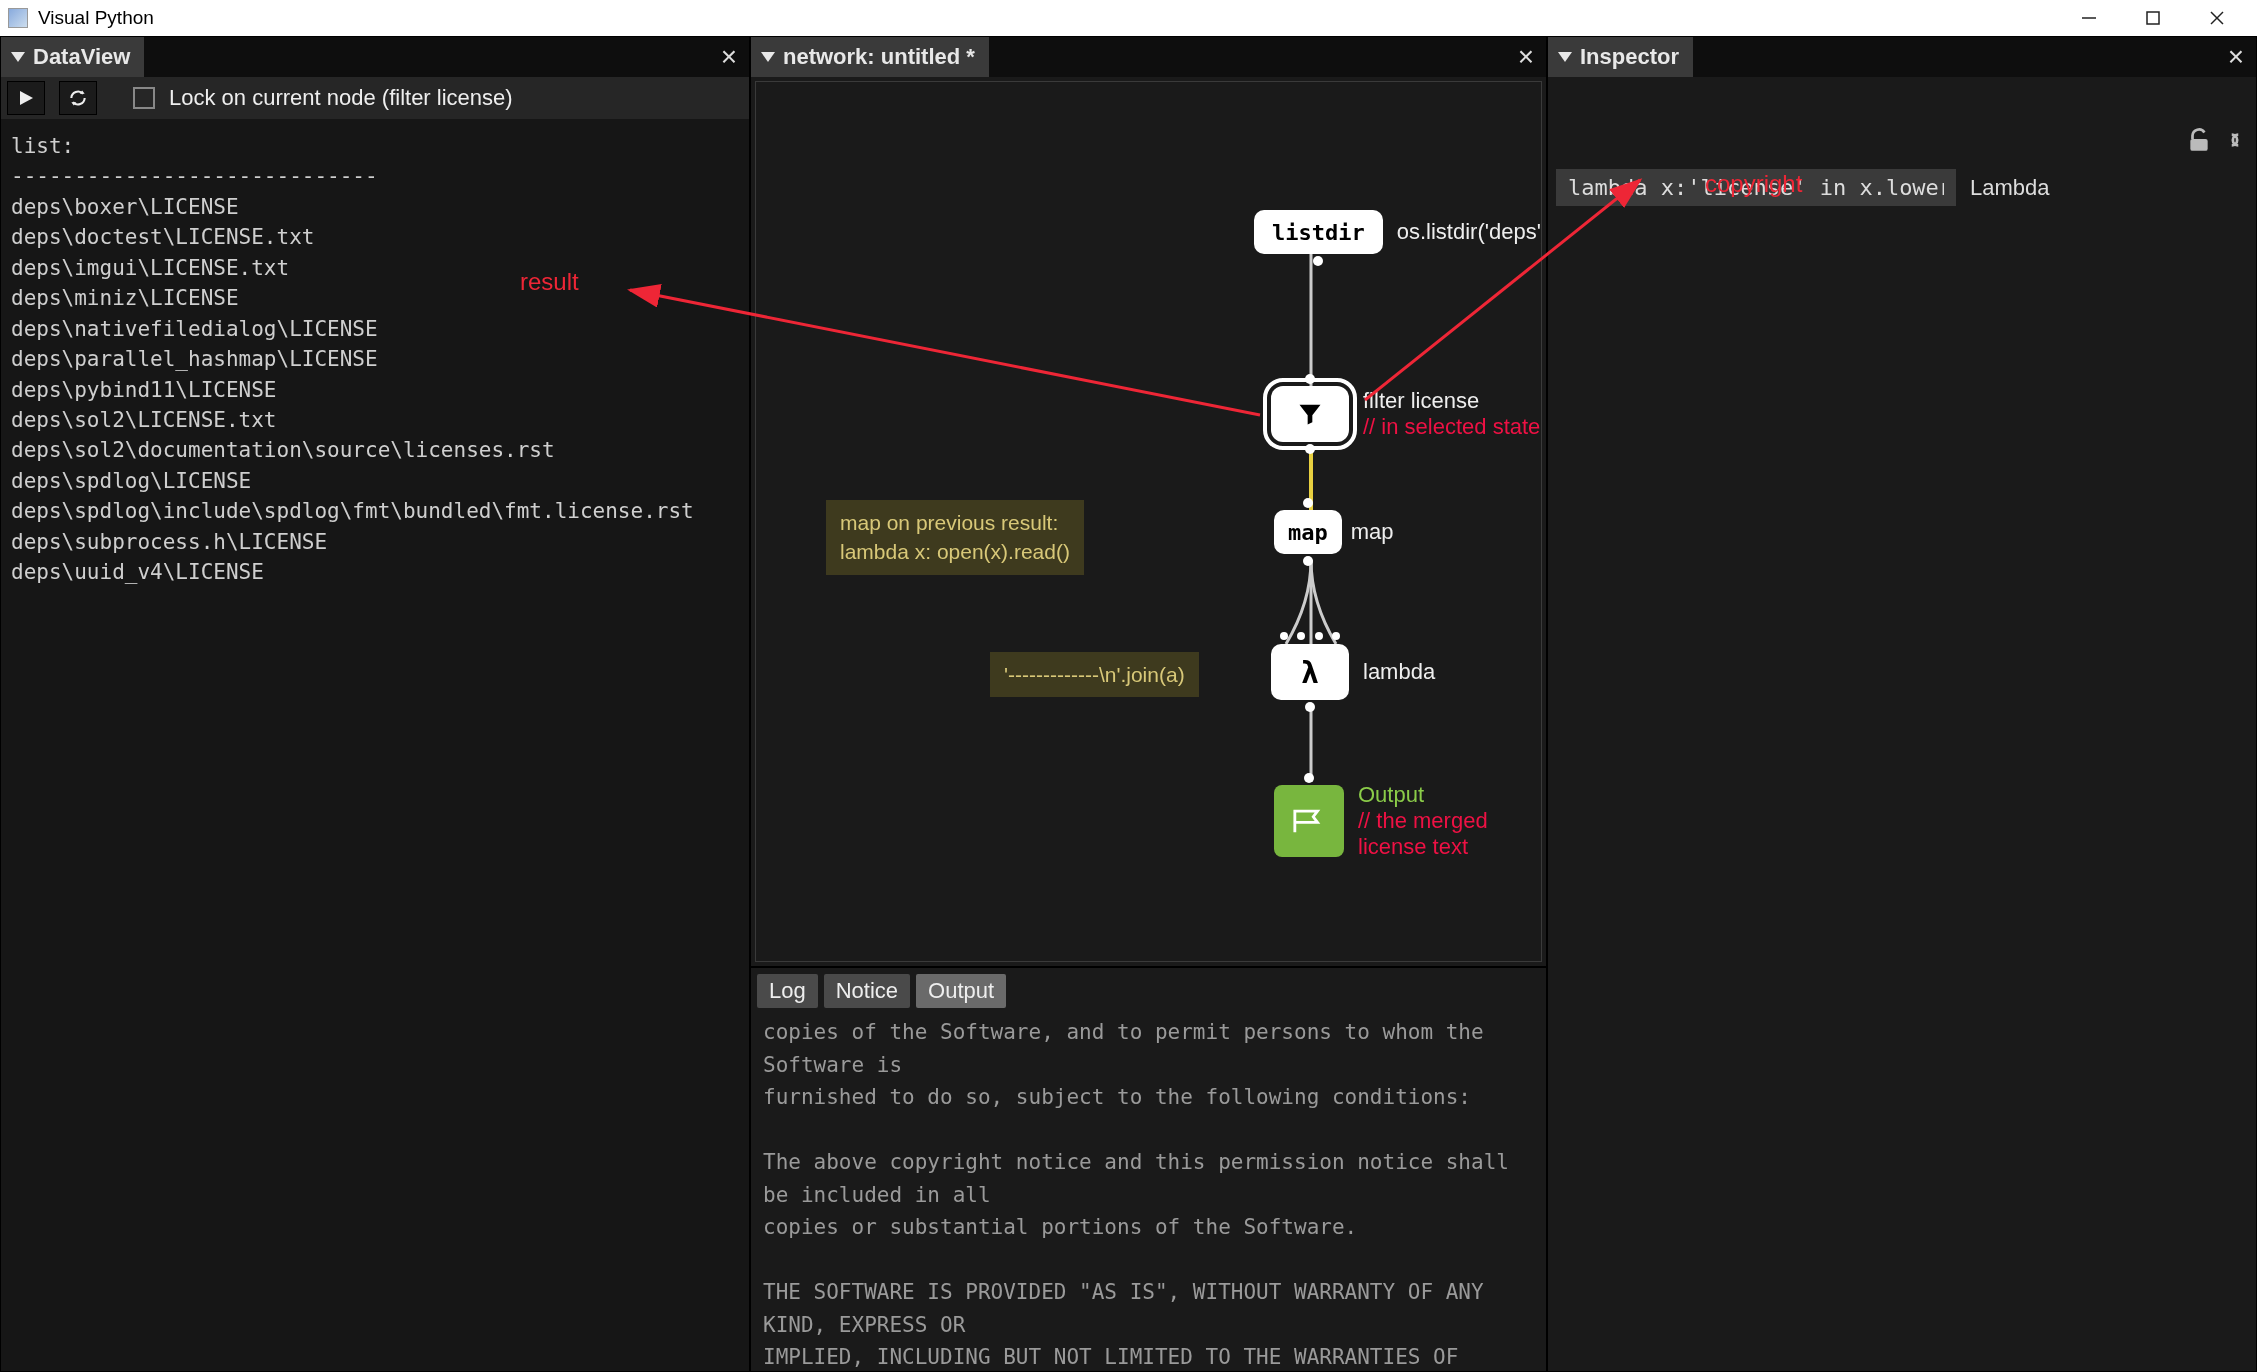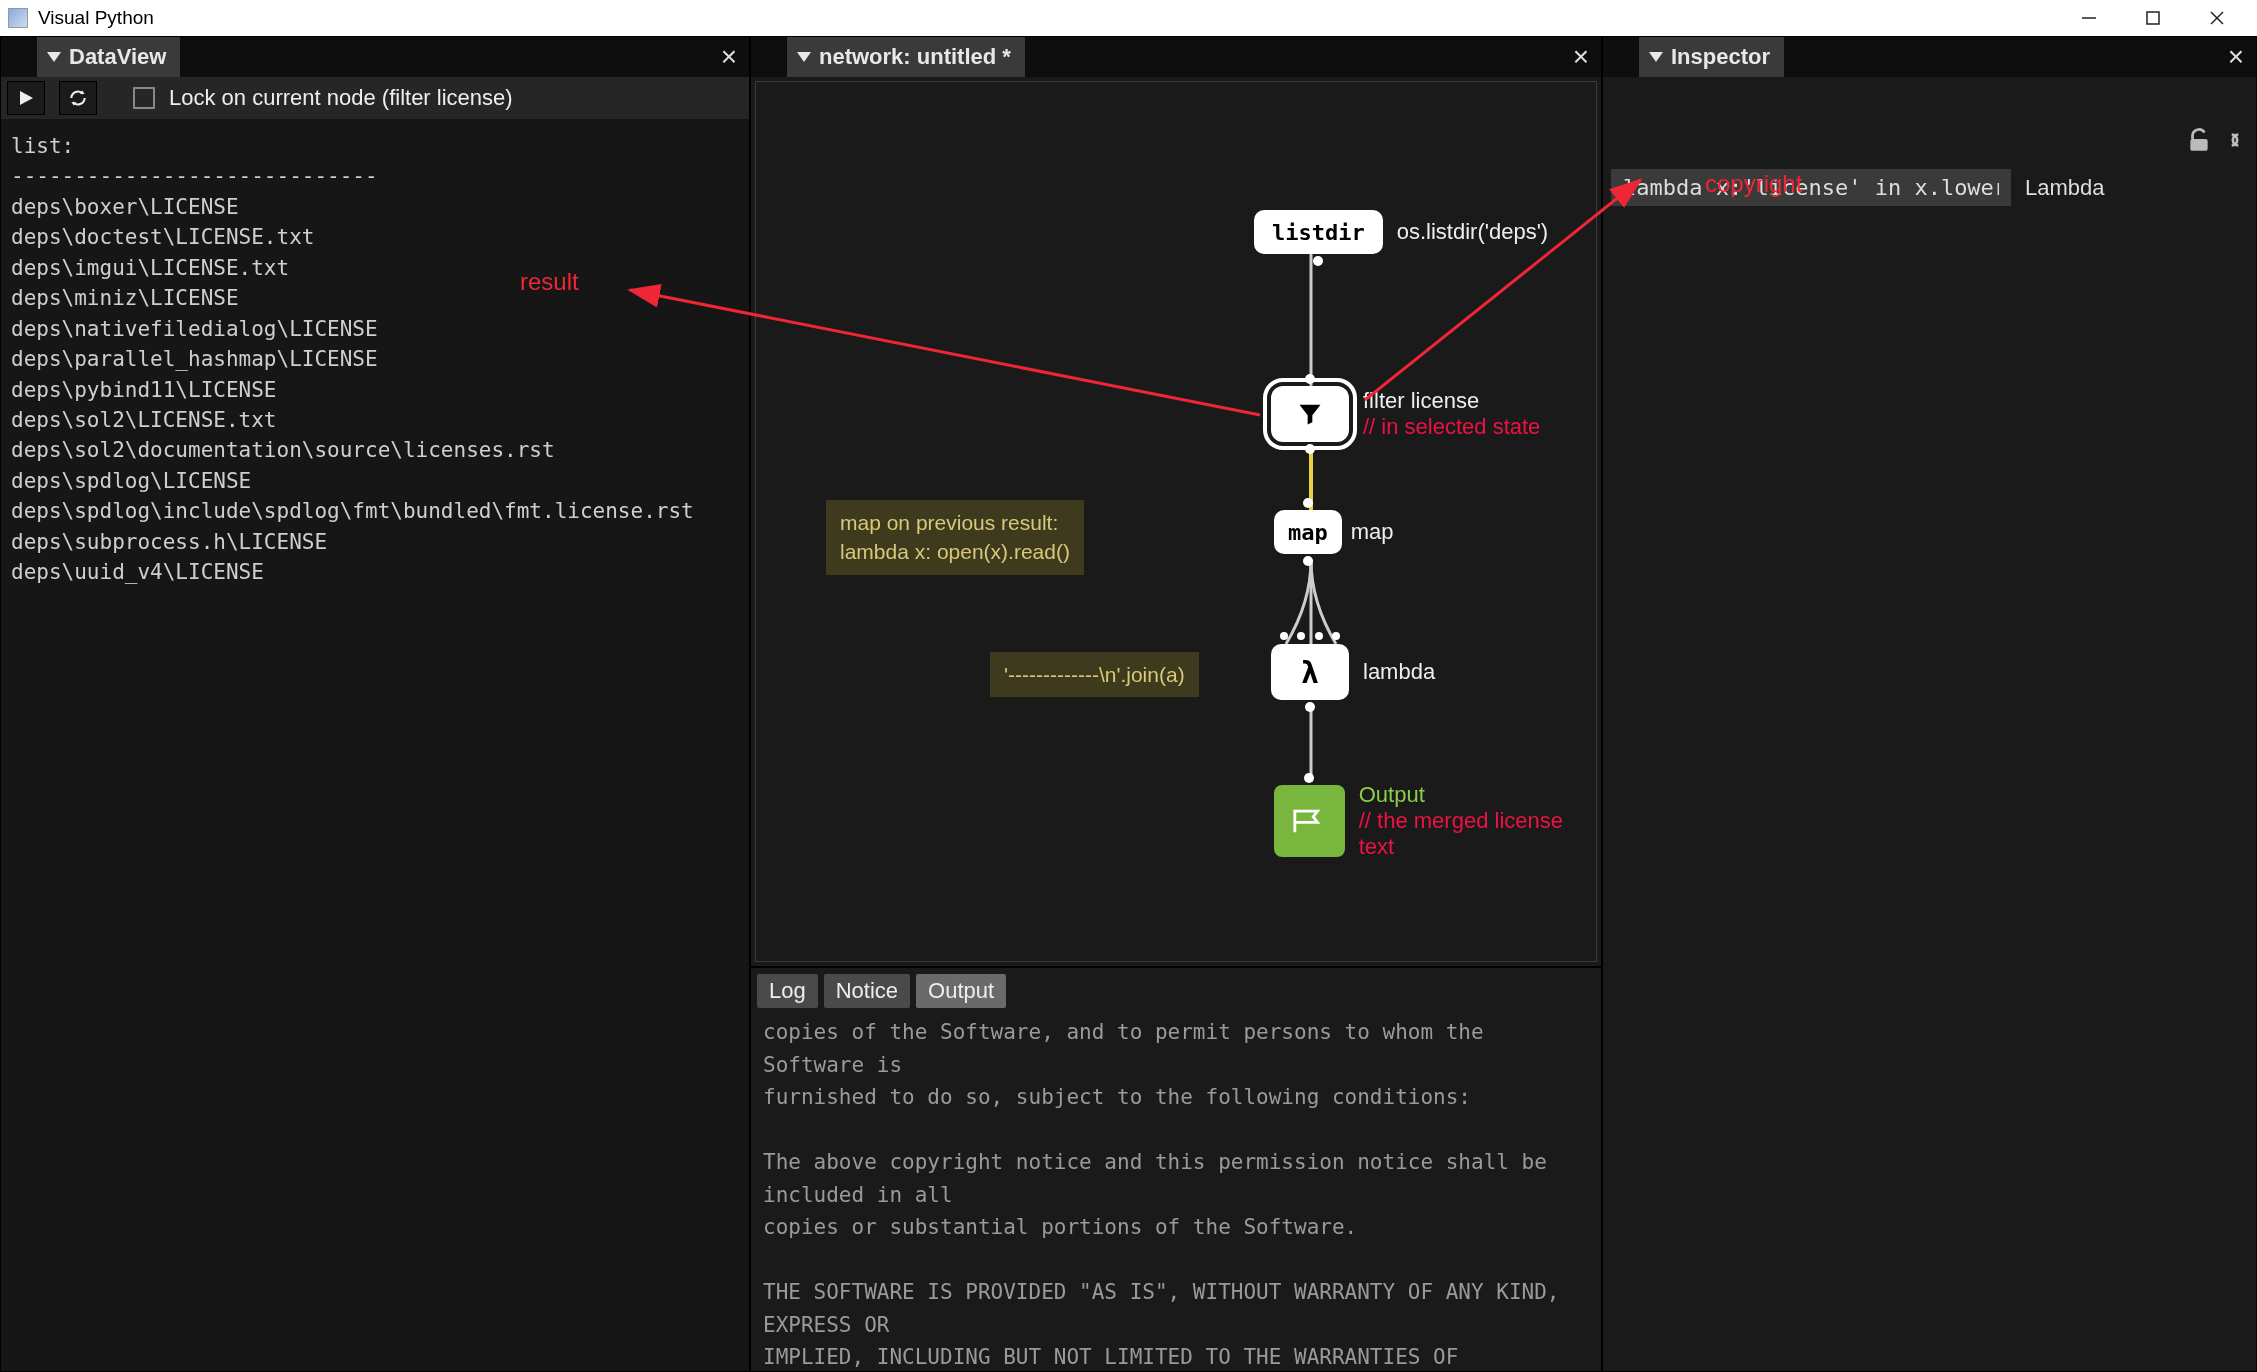--- a/index.html
+++ b/index.html
@@ -33,35 +33,34 @@
   font-size: 18px; color: #222;
 }
 .winbtn svg { stroke: #222; }
 .app-body {
   display: flex;
   height: calc(100% - 36px);
   background: #000;
 }
 .left-col { width: 750px; display: flex; flex-direction: column; }
 .mid-col { flex: 1; display: flex; flex-direction: column; }
-.right-col { width: 655px; display: flex; flex-direction: column; }
+.right-col { width: 710px; display: flex; flex-direction: column; }
 
 .panel {
   border: 1px solid #000;
   background: #1a1a1a;
   display: flex;
   flex-direction: column;
   position: relative;
 }
 .panel-tab-row {
   display: flex;
   align-items: center;
   height: 40px;
   background: #0e0e0e;
-  padding-left: 36px;
 }
 .panel-tab {
   background: #3a3a3a;
   color: #e8e8e8;
   display: flex;
   align-items: center;
   height: 40px;
   padding: 0 14px 0 10px;
   font-size: 22px;
   font-weight: 600;

